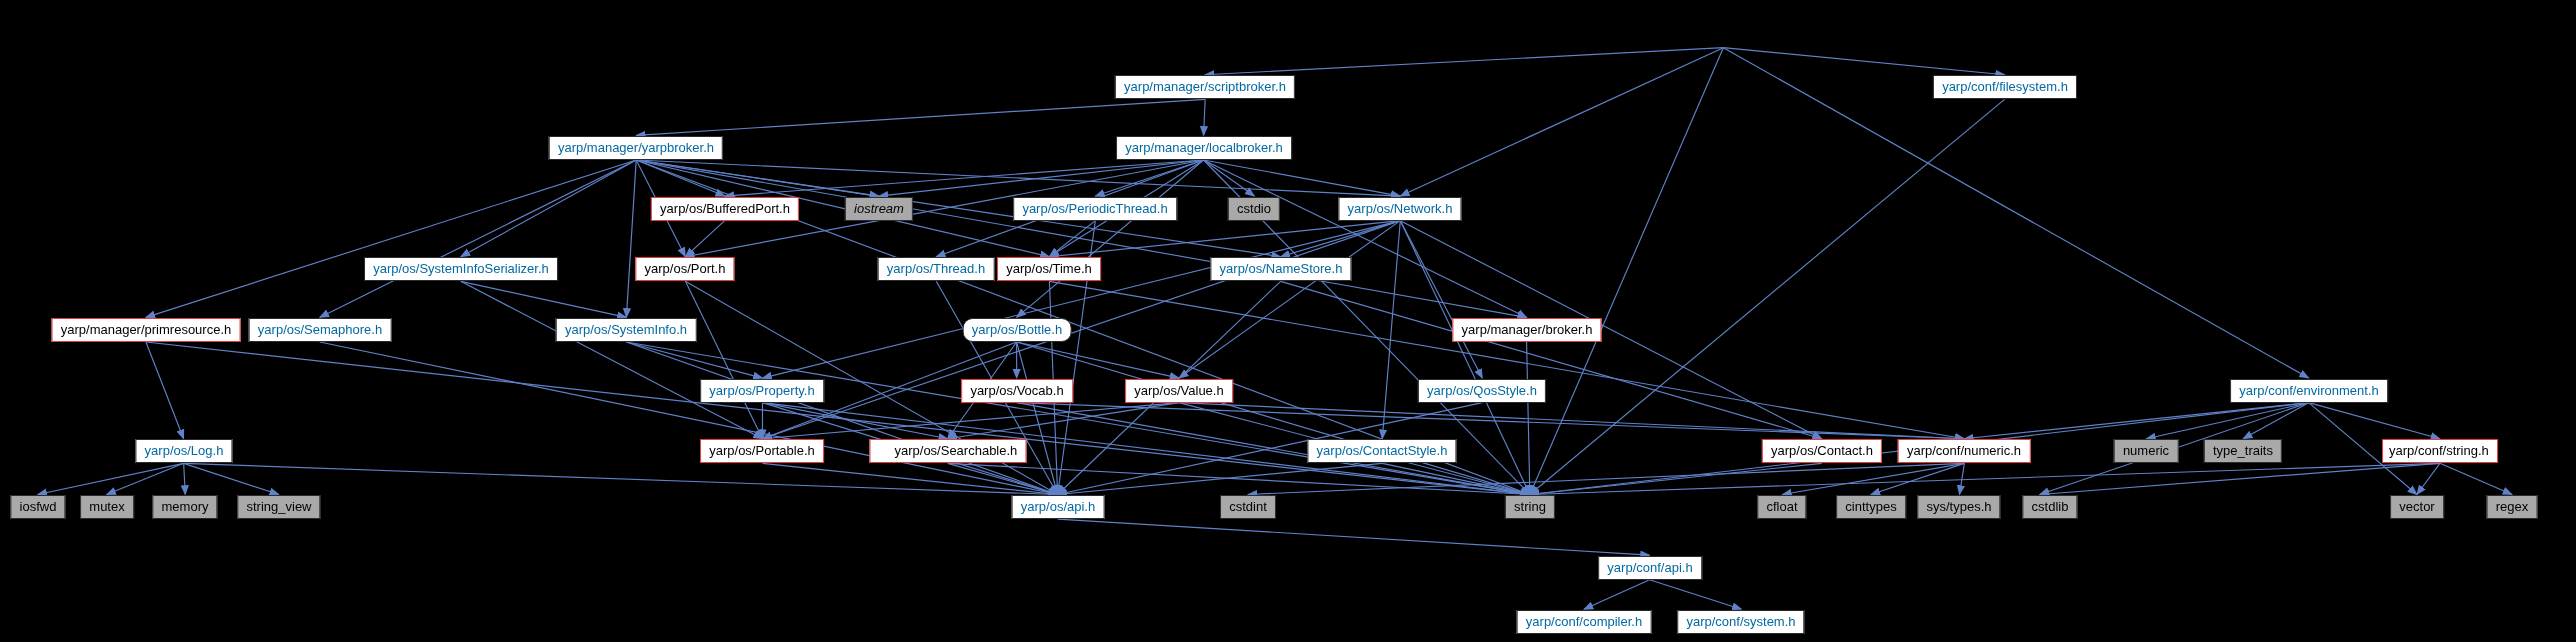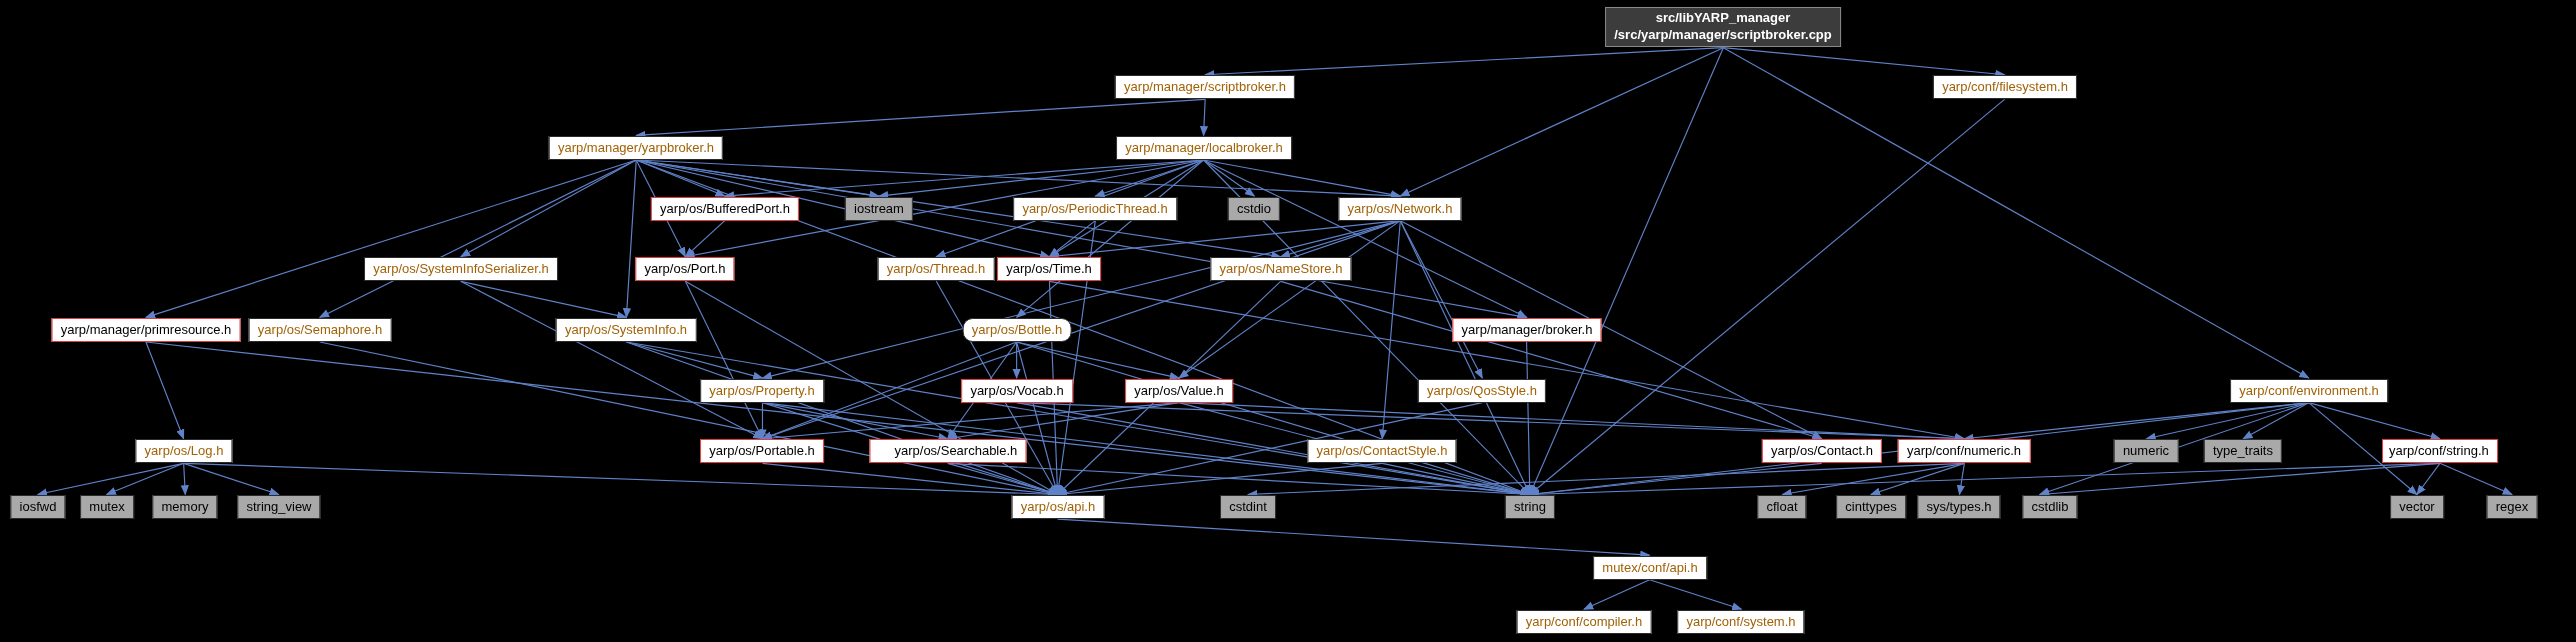--- a/index.html
+++ b/index.html
@@ -13,21 +13,21 @@
   svg.edges{position:absolute;left:0;top:0;width:2576px;height:643px;}
   .node{
     position:absolute;
     transform:translateX(-50%);
     white-space:pre;
     text-align:center;
     font-size:13px;
     line-height:1.3;
     padding:2.5px 8.2px;
     background:#ffffff;
-    color:#a16207;
+    color:#0369a1;
     border:0.8px solid #2b2b2b;
     box-sizing:border-box;
   }
   .node.main{
     background:#3c3c3c;
     color:#ffffff;
     border:0.8px solid #8a8a8a;
     font-weight:bold;
   }
   .node.system{
@@ -150,28 +150,26 @@
       <line x1="2816" y1="491" x2="2976" y2="535" stroke="#5f82c8" stroke-width="1.4" marker-end="url(#arrow)"></line>
       <line x1="2816" y1="491" x2="2618" y2="535" stroke="#5f82c8" stroke-width="1.4" marker-end="url(#arrow)"></line>
       <line x1="2816" y1="491" x2="2736" y2="535" stroke="#5f82c8" stroke-width="1.4" marker-end="url(#arrow)"></line>
       <line x1="2816" y1="491" x2="1866" y2="603" stroke="#5f82c8" stroke-width="1.4" marker-end="url(#arrow)"></line>
       <line x1="2816" y1="491" x2="2948" y2="603" stroke="#5f82c8" stroke-width="1.4" marker-end="url(#arrow)"></line>
       <line x1="2816" y1="491" x2="2488" y2="603" stroke="#5f82c8" stroke-width="1.4" marker-end="url(#arrow)"></line>
       <line x1="1290" y1="633" x2="2012" y2="677" stroke="#5f82c8" stroke-width="1.4" marker-end="url(#arrow)"></line>
       <line x1="2012" y1="707" x2="1932" y2="743" stroke="#5f82c8" stroke-width="1.4" marker-end="url(#arrow)"></line>
       <line x1="2012" y1="707" x2="2124" y2="743" stroke="#5f82c8" stroke-width="1.4" marker-end="url(#arrow)"></line>
     </svg>
-<div class="node main" style="left: 1723px; top: 6.6px;">src/libYARP_manager
-/src/yarp/manager/scriptbroker.cpp</div>
     <div class="node header" style="left: 1205px; top: 75px;">yarp/manager/scriptbroker.h</div>
     <div class="node header" style="left: 2005px; top: 75px;">yarp/conf/filesystem.h</div>
     <div class="node header" style="left: 636px; top: 136px;">yarp/manager/yarpbroker.h</div>
     <div class="node header" style="left: 1204px; top: 136px;">yarp/manager/localbroker.h</div>
     <div class="node truncated" style="left: 725px; top: 197px;">yarp/os/BufferedPort.h</div>
-    <div class="node system" style="left: 879px; top: 197px;">iostream</div>
+    <div class="node system" style="left: 879px; top: 197px; font-style: italic;">iostream</div>
     <div class="node header" style="left: 1095px; top: 197px;">yarp/os/PeriodicThread.h</div>
     <div class="node system" style="left: 1254px; top: 197px;">cstdio</div>
     <div class="node header" style="left: 1400px; top: 197px;">yarp/os/Network.h</div>
     <div class="node header" style="left: 461px; top: 257px; text-align: right;">yarp/os/SystemInfoSerializer.h</div>
     <div class="node truncated" style="left: 685px; top: 257px;">yarp/os/Port.h</div>
     <div class="node header" style="left: 936px; top: 257px;">yarp/os/Thread.h</div>
     <div class="node truncated" style="left: 1049px; top: 257px;">yarp/os/Time.h</div>
     <div class="node header" style="left: 1281px; top: 257px;">yarp/os/NameStore.h</div>
     <div class="node truncated" style="left: 146px; top: 318px;">yarp/manager/primresource.h</div>
     <div class="node header" style="left: 320px; top: 318px;">yarp/os/Semaphore.h</div>
@@ -198,17 +196,17 @@
     <div class="node system" style="left: 279px; top: 495px;">string_view</div>
     <div class="node header" style="left: 1058px; top: 495px;">yarp/os/api.h</div>
     <div class="node system" style="left: 1248px; top: 495px;">cstdint</div>
     <div class="node system" style="left: 1530px; top: 495px;">string</div>
     <div class="node system" style="left: 1782px; top: 495px;">cfloat</div>
     <div class="node system" style="left: 1871px; top: 495px;">cinttypes</div>
     <div class="node system" style="left: 1959px; top: 495px;">sys/types.h</div>
     <div class="node system" style="left: 2040px; top: 495px; margin-left: 10px;">cstdlib</div>
     <div class="node system" style="left: 2417px; top: 495px;">vector</div>
     <div class="node system" style="left: 2512px; top: 495px;">regex</div>
-    <div class="node header" style="left: 1650px; top: 556px;">mutex/conf/api.h</div>
+    <div class="node header" style="left: 1650px; top: 556px;">yarp/conf/api.h</div>
     <div class="node header" style="left: 1584px; top: 610px;">yarp/conf/compiler.h</div>
     <div class="node header" style="left: 1741px; top: 610px;">yarp/conf/system.h</div>
   </div>
 
 
 </body></html>

